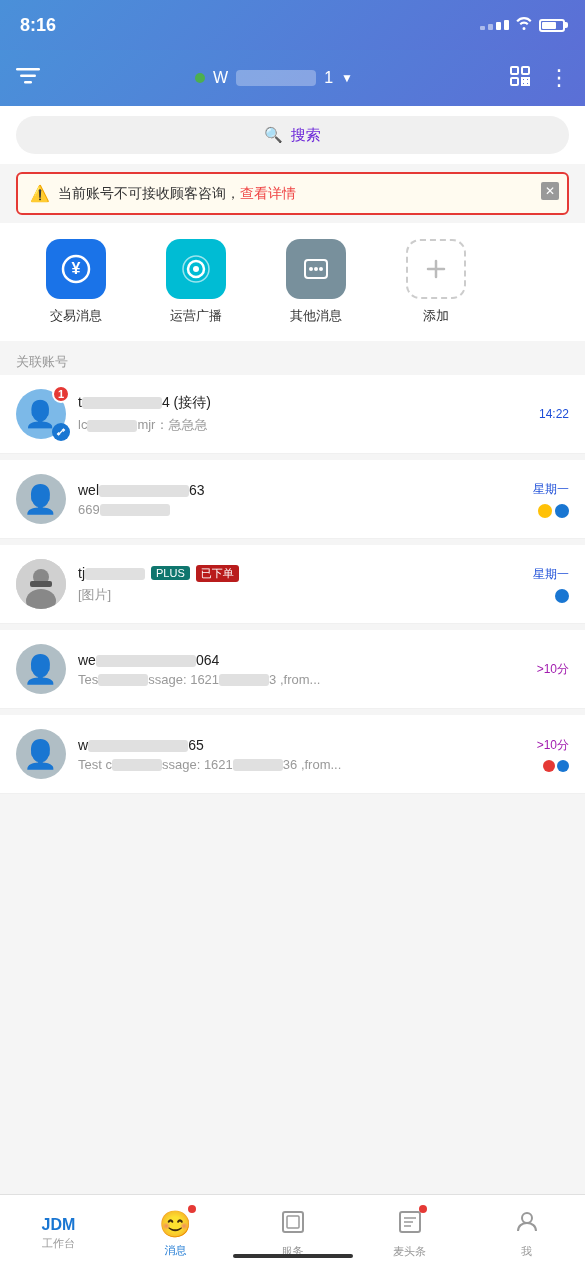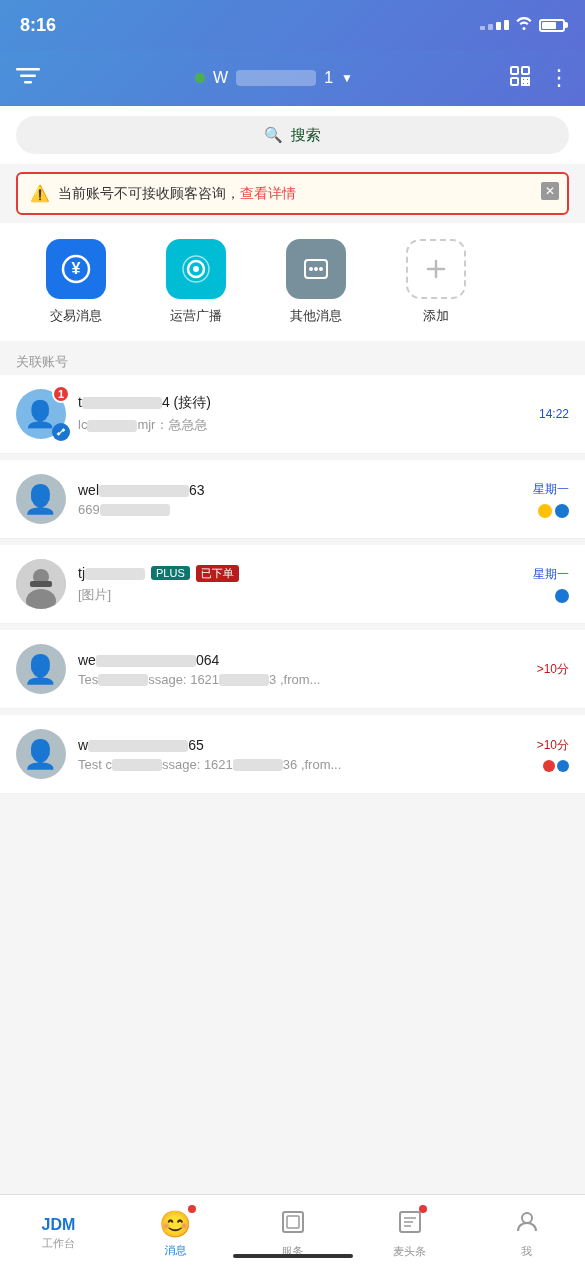--- a/index.html
+++ b/index.html
@@ -103,21 +103,21 @@
     .search-bar {
       background: #f0f0f0;
       border-radius: 20px;
       height: 38px;
       display: flex;
       align-items: center;
       justify-content: center;
       gap: 8px;
     }
     .search-icon { color: #999; font-size: 15px; }
-    .search-placeholder { color: #14532d; font-size: 15px; }
+    .search-placeholder { color: #6d28d9; font-size: 15px; }
 
     
     .alert-banner {
       margin: 8px 16px;
       background: #fffbf0;
       border: 2px solid #e53935;
       border-radius: 6px;
       padding: 10px 36px 10px 12px;
       position: relative;
       display: flex;
@@ -233,21 +233,21 @@
       display: inline-block;
       background: #e0e0e0;
       border-radius: 3px;
       height: 12px;
       vertical-align: middle;
     }
     .chat-meta {
       display: flex; flex-direction: column; align-items: flex-end; gap: 6px; flex-shrink: 0;
     }
     .chat-time { font-size: 12px; color: #1d4ed8; }
-    .chat-time.overdue { color: #b91c1c; }
+    .chat-time.overdue { color: #a21caf; }
     .toggle-icons {
       display: flex; gap: 3px;
     }
     .toggle-dot {
       width: 14px; height: 14px;
       border-radius: 50%;
     }
     .toggle-dot.yellow { background: #ffc107; }
     .toggle-dot.blue-dot { background: #1976d2; }
     .toggle-single { width: 14px; height: 14px; border-radius: 50%; background: #1976d2; }

